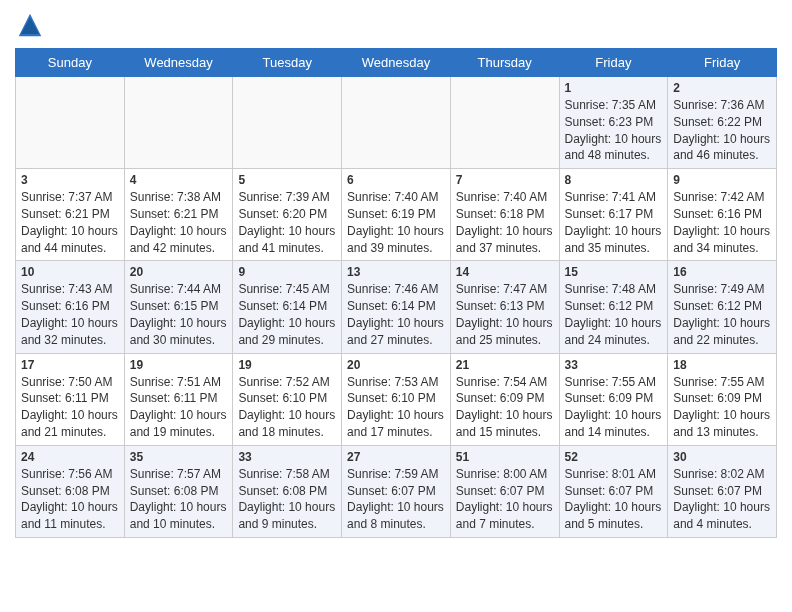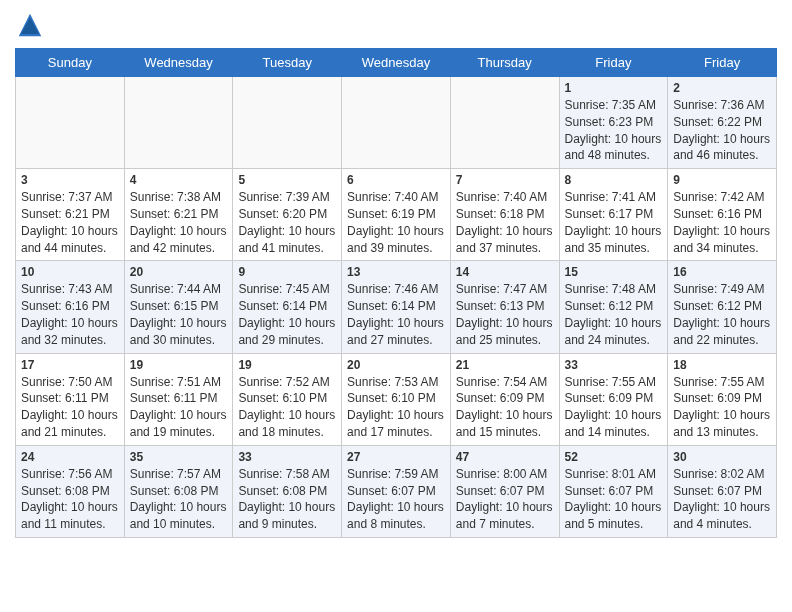--- a/index.html
+++ b/index.html
@@ -182,21 +182,21 @@
           </td>
           <td class="shaded">
             <span class="day-num">33</span>
             <div class="day-info">Sunrise: 7:58 AM<br>Sunset: 6:08 PM<br>Daylight: 10 hours and 9 minutes.</div>
           </td>
           <td class="shaded">
             <span class="day-num">27</span>
             <div class="day-info">Sunrise: 7:59 AM<br>Sunset: 6:07 PM<br>Daylight: 10 hours and 8 minutes.</div>
           </td>
           <td class="shaded">
-            <span class="day-num">47</span>
+            <span class="day-num">51</span>
             <div class="day-info">Sunrise: 8:00 AM<br>Sunset: 6:07 PM<br>Daylight: 10 hours and 7 minutes.</div>
           </td>
           <td class="shaded">
             <span class="day-num">52</span>
             <div class="day-info">Sunrise: 8:01 AM<br>Sunset: 6:07 PM<br>Daylight: 10 hours and 5 minutes.</div>
           </td>
           <td class="shaded">
             <span class="day-num">30</span>
             <div class="day-info">Sunrise: 8:02 AM<br>Sunset: 6:07 PM<br>Daylight: 10 hours and 4 minutes.</div>
           </td>

